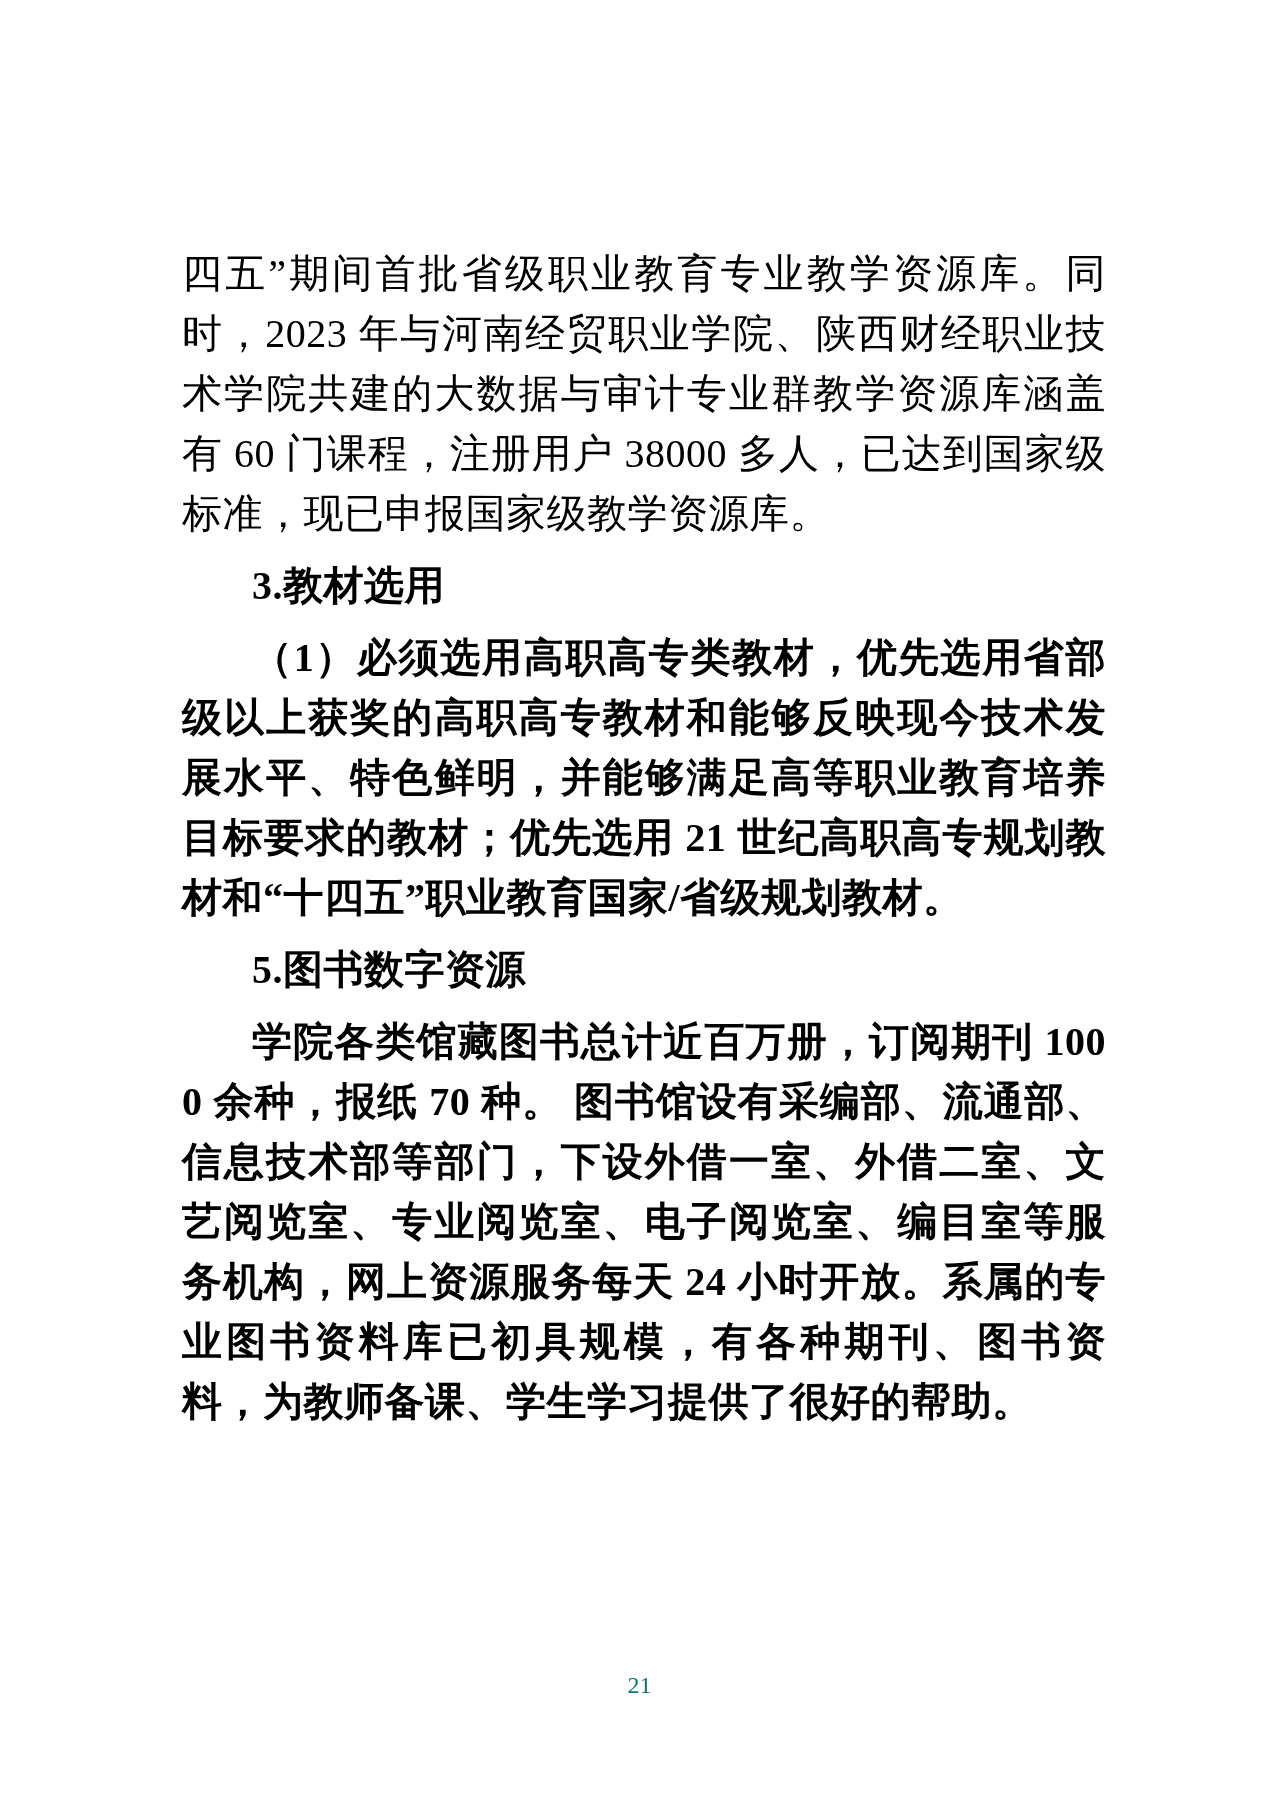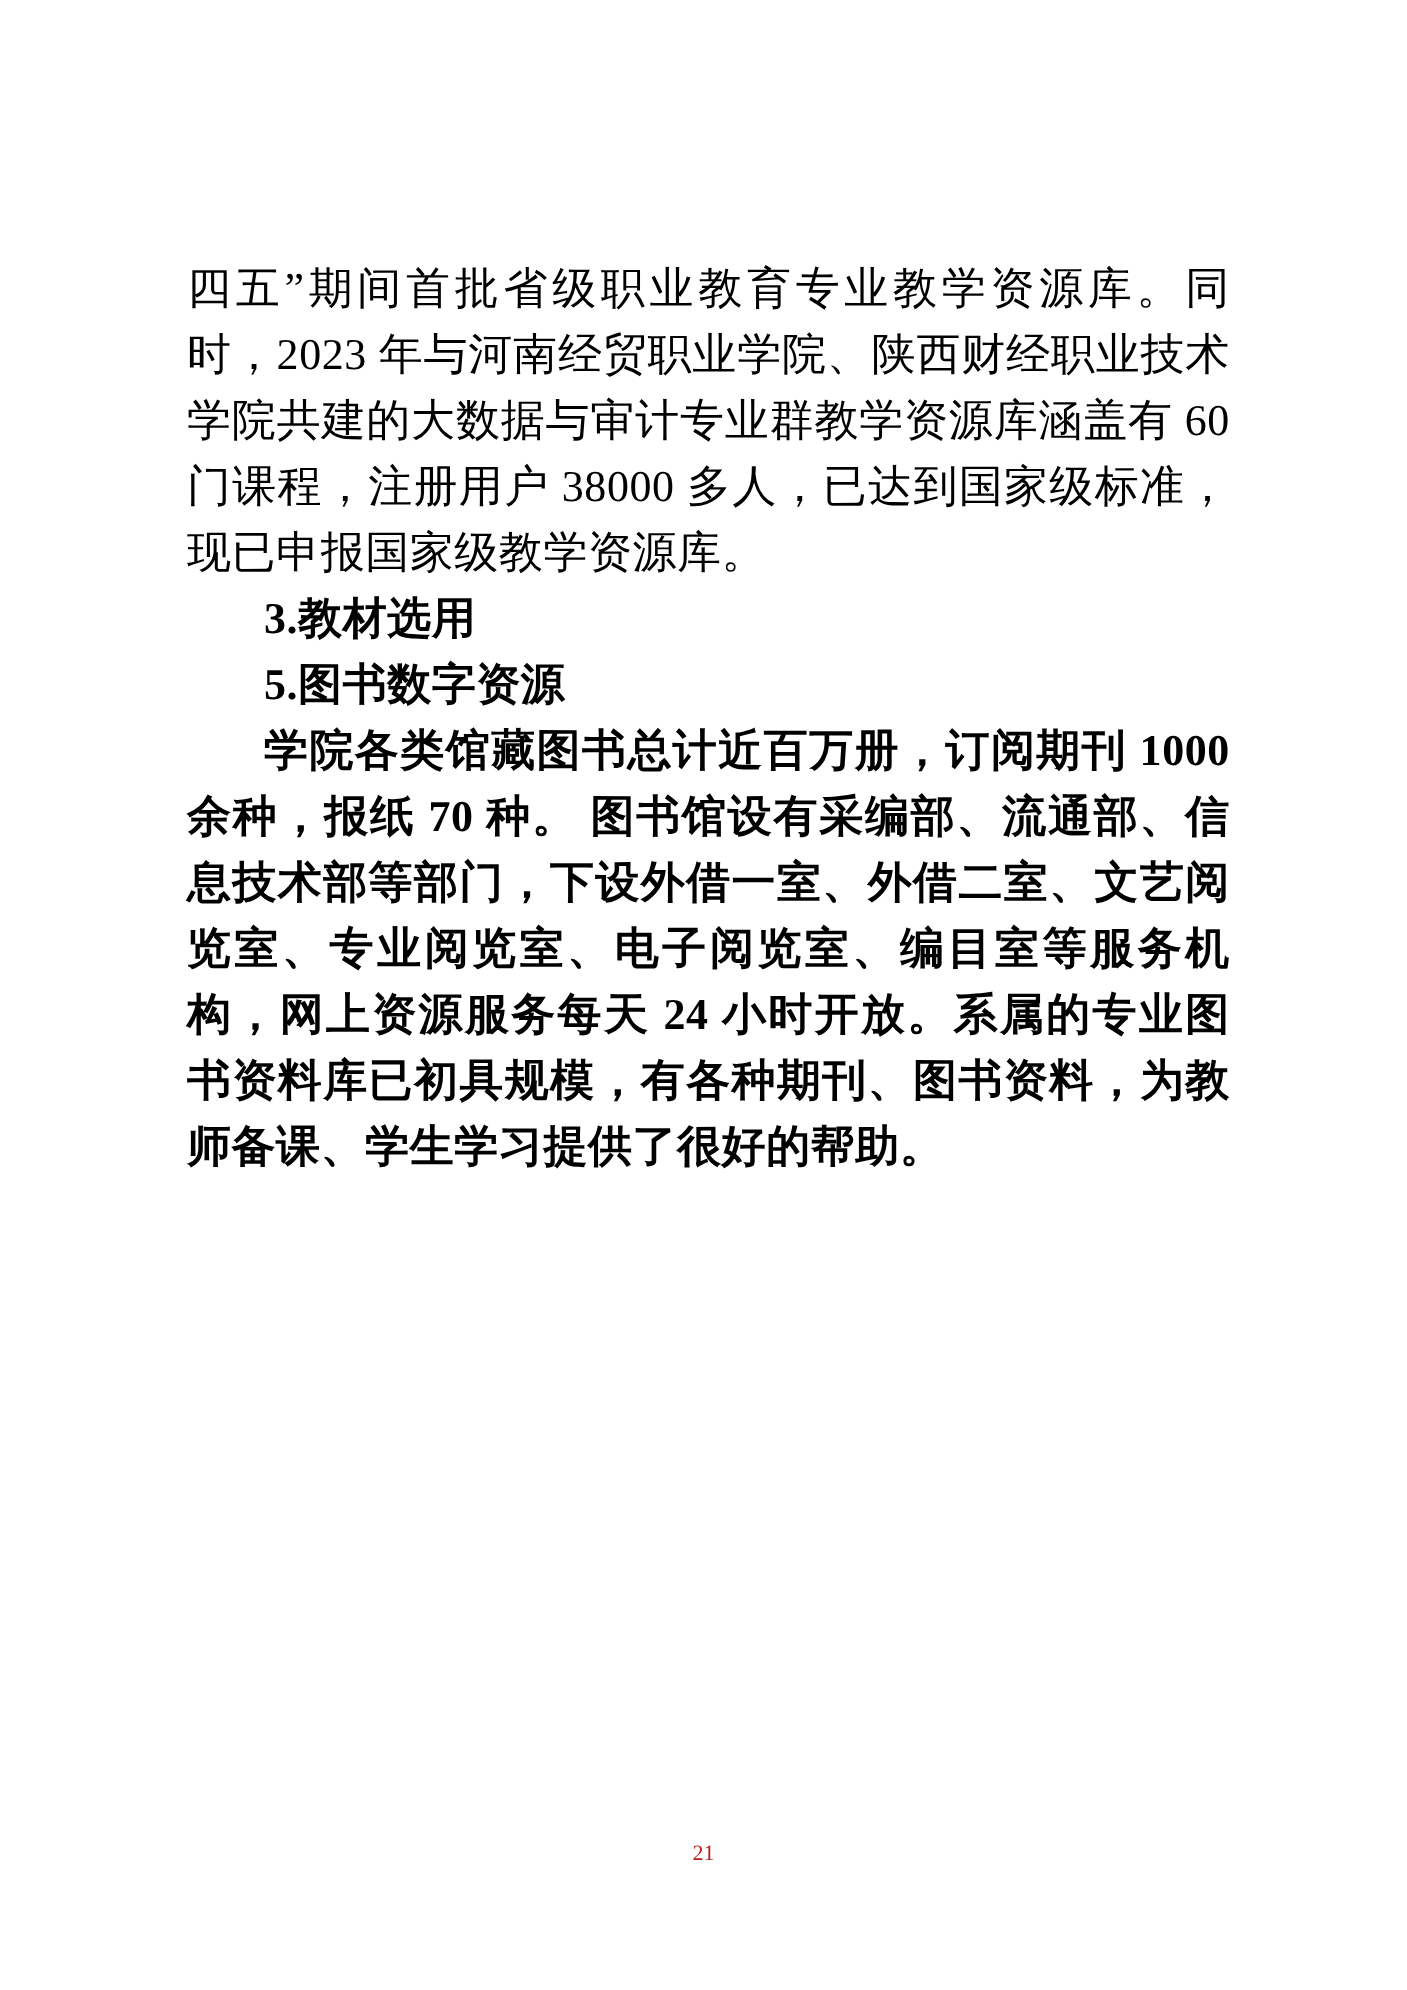--- a/index.html
+++ b/index.html
@@ -16,21 +16,21 @@
     font-family: "Liberation Serif", "DejaVu Serif", serif;
     color: #000000;
   }
   .content {
     position: absolute;
     left: 170px;
     top: 232px;
     width: 948px;
   }
   .content p {
-    margin: 0;
+    margin: 12px;
     padding: 0;
     font-size: 40px;
     line-height: 60px;
     text-align: justify;
     letter-spacing: 0.5px;
     word-break: break-all;
   }
   .p-indent {
     text-indent: 1.75em;
     font-weight: bold;
@@ -39,32 +39,33 @@
     text-indent: 0;
   }
   .footer {
     position: absolute;
     left: 0;
     top: 1668px;
     width: 1279px;
     text-align: center;
   }
   .footer span {
-    font-size: 20px;
+    font-size: 24px;
     line-height: 34px;
-    color: #b91c1c;
+    color: #0f766e;
   }
 </style>
 </head>
 <body>
 
 <div class="page">
   <div class="content">
     <p class="p-noindent">四五”期间首批省级职业教育专业教学资源库。同时，2023 年与河南经贸职业学院、陕西财经职业技术学院共建的大数据与审计专业群教学资源库涵盖有 60 门课程，注册用户 38000 多人，已达到国家级标准，现已申报国家级教学资源库。</p>
     <p class="p-indent">3.教材选用</p>
+    <p class="p-indent">（1）必须选用高职高专类教材，优先选用省部级以上获奖的高职高专教材和能够反映现今技术发展水平、特色鲜明，并能够满足高等职业教育培养目标要求的教材；优先选用 21 世纪高职高专规划教材和“十四五”职业教育国家/省级规划教材。</p>
     <p class="p-indent">5.图书数字资源</p>
     <p class="p-indent">学院各类馆藏图书总计近百万册，订阅期刊 1000 余种，报纸 70 种。 图书馆设有采编部、流通部、信息技术部等部门，下设外借一室、外借二室、文艺阅览室、专业阅览室、电子阅览室、编目室等服务机构，网上资源服务每天 24 小时开放。系属的专业图书资料库已初具规模，有各种期刊、图书资料，为教师备课、学生学习提供了很好的帮助。</p>
   </div>
 
   <div class="footer">
     <span>21</span>
   </div>
 </div>
 
 </body></html>

